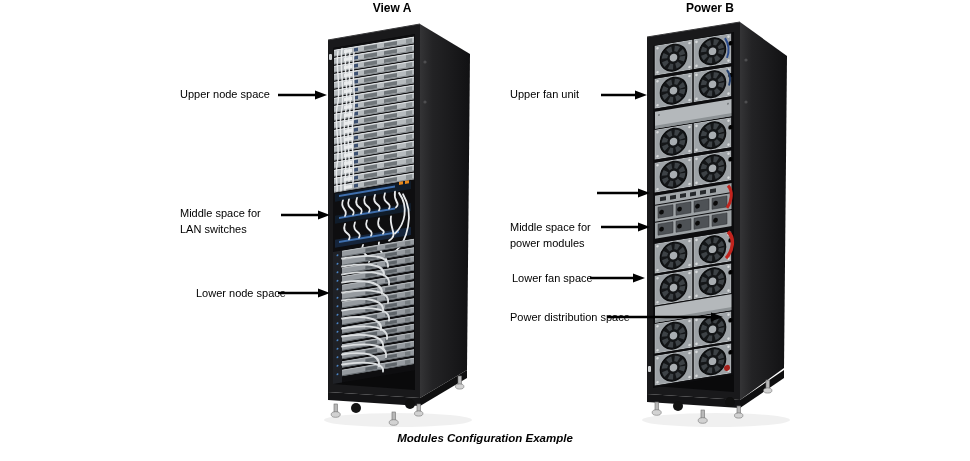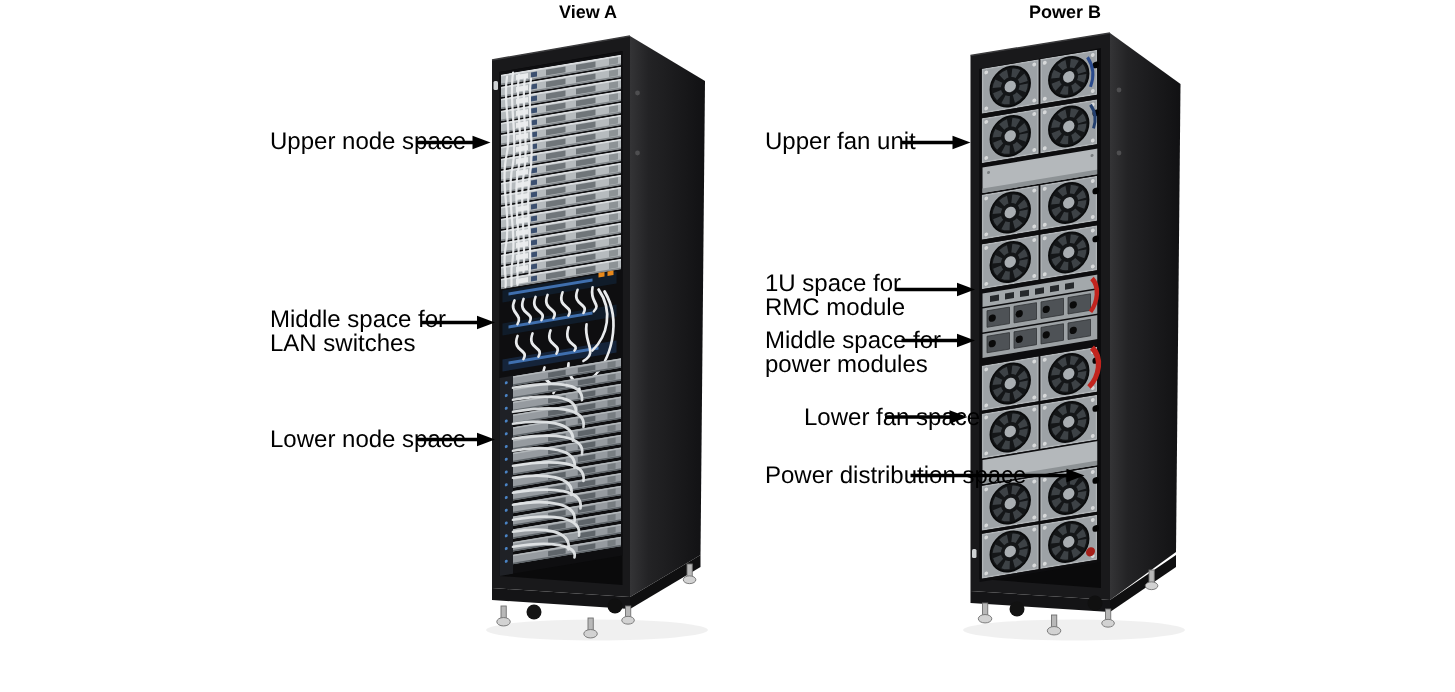--- a/index.html
+++ b/index.html
@@ -7,21 +7,21 @@
     width:970px;height:461px;background:#ffffff;
     font-family:"Liberation Sans",sans-serif;color:#000;
     position:relative;overflow:hidden;
   }
   .canvas{position:relative;width:970px;height:332px;background:#fff;}
   .view-title{
     position:absolute;top:1px;transform:translateX(-50%);
     font-size:12px;font-weight:bold;white-space:nowrap;
   }
   .lbl{
-    position:absolute;font-size:16px;line-height:15.5px;white-space:nowrap;
+    position:absolute;font-size:11px;line-height:15.5px;white-space:nowrap;
   }
   .caption{
     position:absolute;top:432px;left:485px;transform:translateX(-50%);
     font-size:11.5px;font-weight:bold;font-style:italic;white-space:nowrap;
   }
   svg.rack{position:absolute;}
   svg.overlay{position:absolute;left:0;top:0;pointer-events:none;}
 </style>
 </head>
 <body>
@@ -355,35 +355,32 @@
   <div class="view-title" style="left:392px">View A</div>
   <div class="view-title" style="left:710px">Power B</div>
 
   <div class="lbl" style="left:180px;top:87px">
     <div>Upper node space</div>
   </div>
   <div class="lbl" style="left:180px;top:206px">
     <div>Middle space for</div>
     <div>LAN switches</div>
   </div>
-  <div class="lbl" style="left:180px;top:286px">
+  <div class="lbl" style="left:196px;top:286px">
     <div>Lower node space</div>
   </div>
 
   <div class="lbl" style="left:510px;top:87px">
     <div>Upper fan unit</div>
-  </div>
-  <div class="lbl" style="left:510px;top:182px">
-    <div>1U space for</div>
-    <div>RMC module</div>
   </div>
   <div class="lbl" style="left:510px;top:220px">
     <div>Middle space for</div>
     <div>power modules</div>
   </div>
-  <div class="lbl" style="left:536px;top:271px">
+  <div class="lbl" style="left:512px;top:271px">
     <div>Lower fan space</div>
   </div>
   <div class="lbl" style="left:510px;top:310px">
     <div>Power distribution space</div>
   </div>
 
+  <div class="caption">Modules Configuration Example</div>
 </div>
 
 </body></html>

